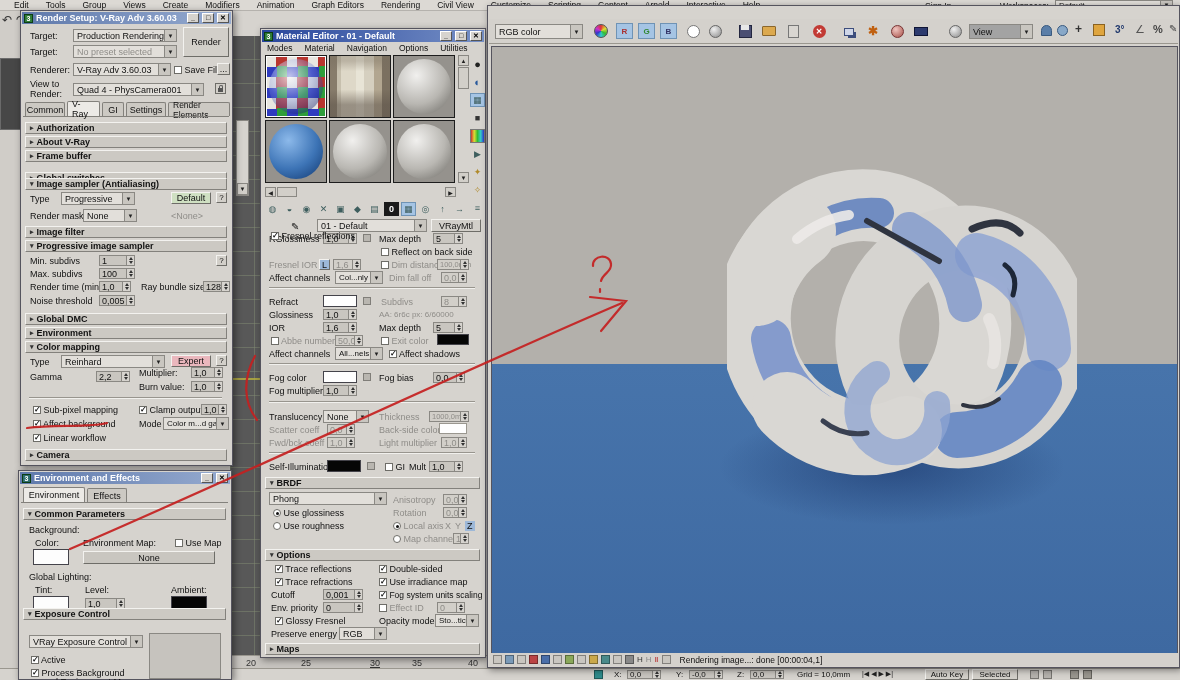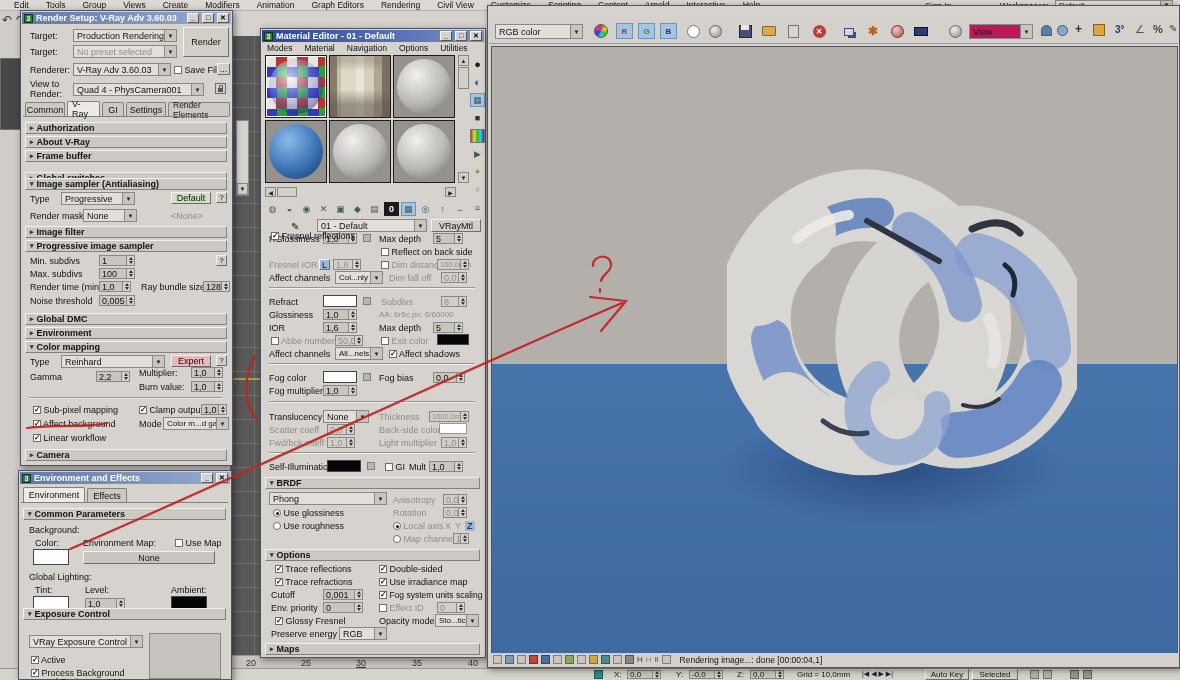--- a/index.html
+++ b/index.html
@@ -103,21 +103,21 @@
   <div style="position:absolute;left:0;top:342px;width:100%;height:2px;background:#b9b23e;opacity:.8;"></div>
 </div>
 
 <div class="abs" style="left:236px;top:120px;width:13px;height:76px;background:#d6d3ce;border:1px solid #8a8883;">
   <div class="scrl" style="left:0;right:0;bottom:0;height:12px;">▼</div>
 </div>
 
 <div class="abs" style="left:230px;top:655px;width:257px;height:25px;background:#c8c5c0;border-top:1px solid #9a978f;">
   <span class="t" style="left:16px;top:2px;color:#333;">20</span>
   <span class="t" style="left:71px;top:2px;color:#333;">25</span>
-  <span class="t" style="left:126px;top:2px;color:#333;text-decoration:underline;">30</span>
+  <span class="t" style="left:140px;top:2px;color:#333;text-decoration:underline;">30</span>
   <span class="t" style="left:182px;top:2px;color:#333;">35</span>
   <span class="t" style="left:238px;top:2px;color:#333;">40</span>
   <div style="position:absolute;left:0;right:0;top:13px;height:2px;border-top:1px solid #9a978f;border-bottom:1px solid #f0efec;"></div>
 </div>
 
 <div class="abs" style="left:0;top:668px;width:1180px;height:12px;background:#d6d3ce;border-top:1px solid #9a978f;font-size:8px;">
   <span class="tinyic" style="position:absolute;left:594px;top:1px;background:#2e8b8b;"></span>
   <span class="t" style="left:614px;top:1px;font-size:8px;">X:</span>
   <span class="sf" style="left:627px;top:1px;width:34px;height:9px;font-size:8px;">
       <span>0,0</span>
@@ -638,21 +638,21 @@
     <span class="ic" style="position:absolute;left:400px;top:4px;">
         <span class="i-sphr" style="width:13px;height:13px;border-radius:50%;background:radial-gradient(circle at 35% 30%,#f0c5c0,#a8524a);border:1px solid #733;"></span>
       </span>
     <span class="ic" style="position:absolute;left:424px;top:4px;">
         <span class="i-rect"></span>
       </span>
 
     <span class="ic" style="position:absolute;left:458px;top:4px;">
         <span class="i-mono"></span>
       </span>
-    <div class="combo" style="left:480px;top:5px;width:64px;height:15px;background:#be185d;">
+    <div class="combo" style="left:480px;top:5px;width:64px;height:15px;background:#a3a3a3;">
         <span>View</span>
       </div>
     <span style="position:absolute;left:552px;top:6px;width:11px;height:11px;border-radius:50% 50% 0 0;background:#5a7ea8;border:1px solid #3a5a80;"></span>
     <span style="position:absolute;left:568px;top:6px;width:11px;height:11px;border-radius:50%;background:#88a8c8;border:1px solid #3a5a80;"></span>
     <span style="position:absolute;left:586px;top:3px;font-size:12px;font-weight:bold;color:#333;">+</span>
     <span style="position:absolute;left:604px;top:5px;width:12px;height:12px;background:#dfa53e;border:1px solid #8a6220;"></span>
     <span class="t" style="left:626px;top:5px;font-size:10px;font-weight:bold;color:#223a6e;">3°</span>
     <span style="position:absolute;left:646px;top:4px;font-size:11px;color:#555;">∠</span>
     <span class="t" style="left:664px;top:4px;font-size:11px;font-weight:bold;color:#444;">%</span>
     <span style="position:absolute;left:680px;top:4px;font-size:10px;color:#444;">✎</span>

